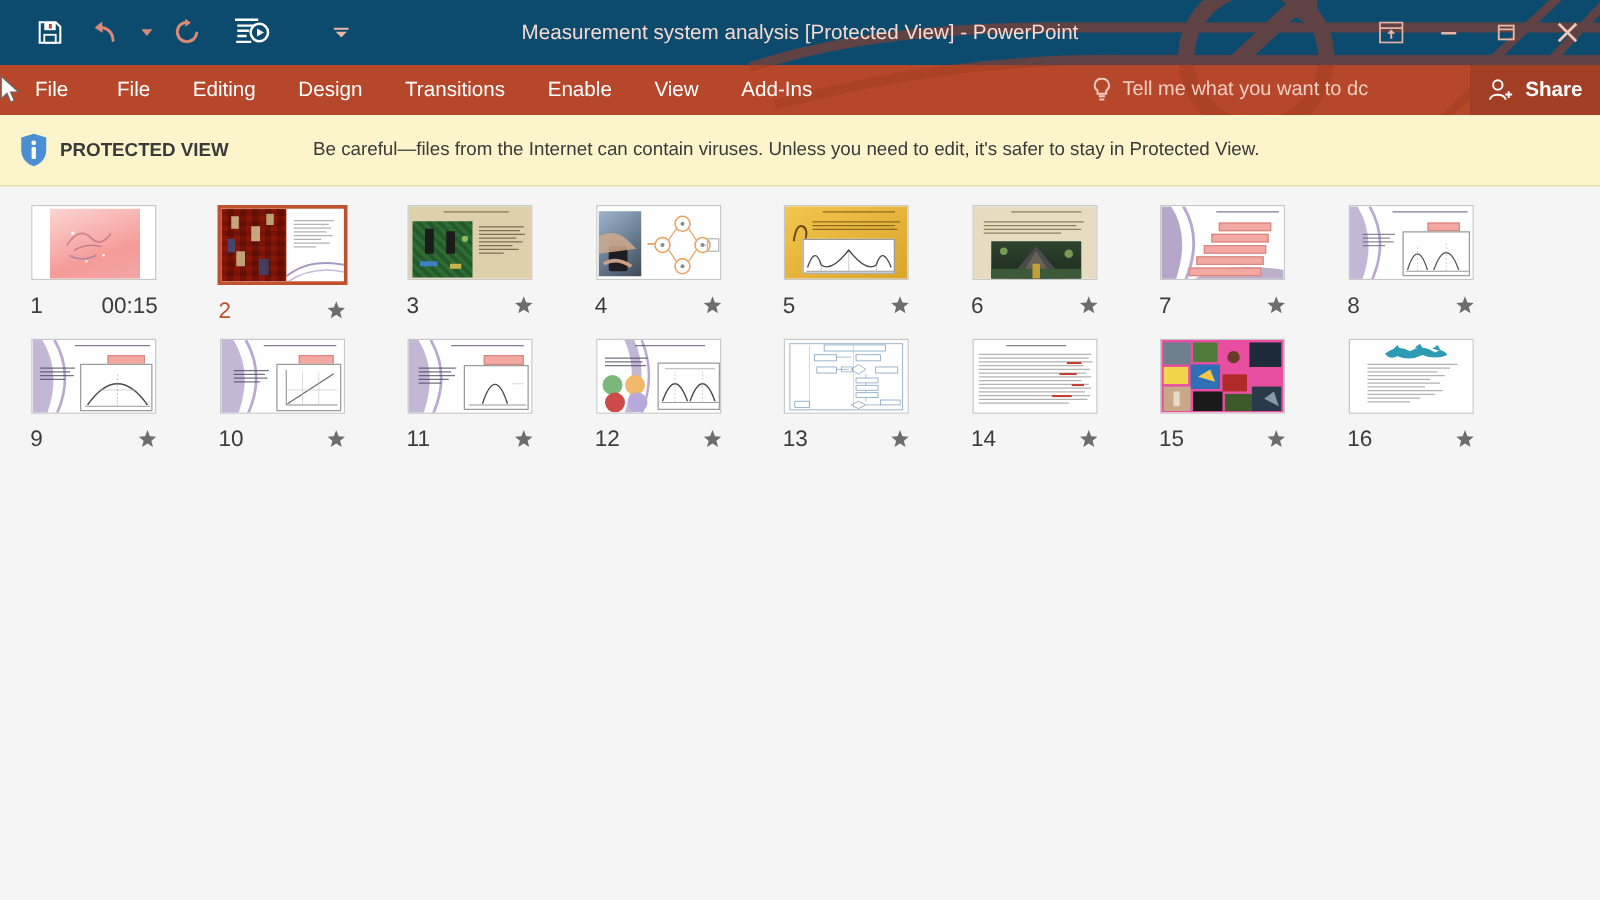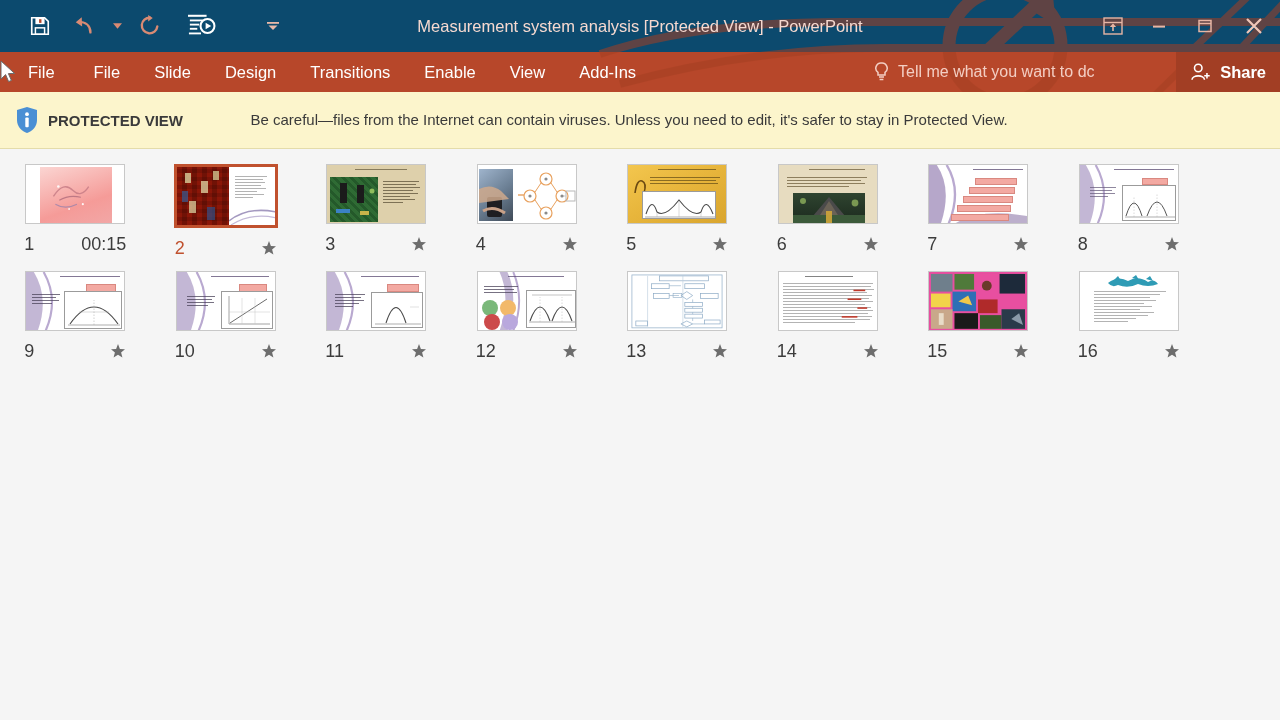--- a/index.html
+++ b/index.html
@@ -268,21 +268,21 @@
     <g stroke="#a33f22" stroke-width="7" fill="none">
       <path d="M1150 100 L1262 -10"></path>
       <path d="M1196 106 L1300 -4"></path>
     </g>
     <circle cx="1005" cy="46" r="56" fill="none" stroke="#a33f22" stroke-width="13"></circle>
   </svg>
 
   <div id="tabs">
     <div class="tab">File</div>
     <div class="tab">File</div>
-    <div class="tab">Slide</div>
+    <div class="tab">Editing</div>
     <div class="tab">Design</div>
     <div class="tab">Transitions</div>
     <div class="tab">Enable</div>
     <div class="tab">View</div>
     <div class="tab">Add-Ins</div>
   </div>
 
   <div id="share">
     <svg width="22" height="20" viewBox="0 0 24 20">
       <circle cx="9" cy="5.6" r="4.1" fill="none" stroke="#ffffff" stroke-width="1.7"></circle>

